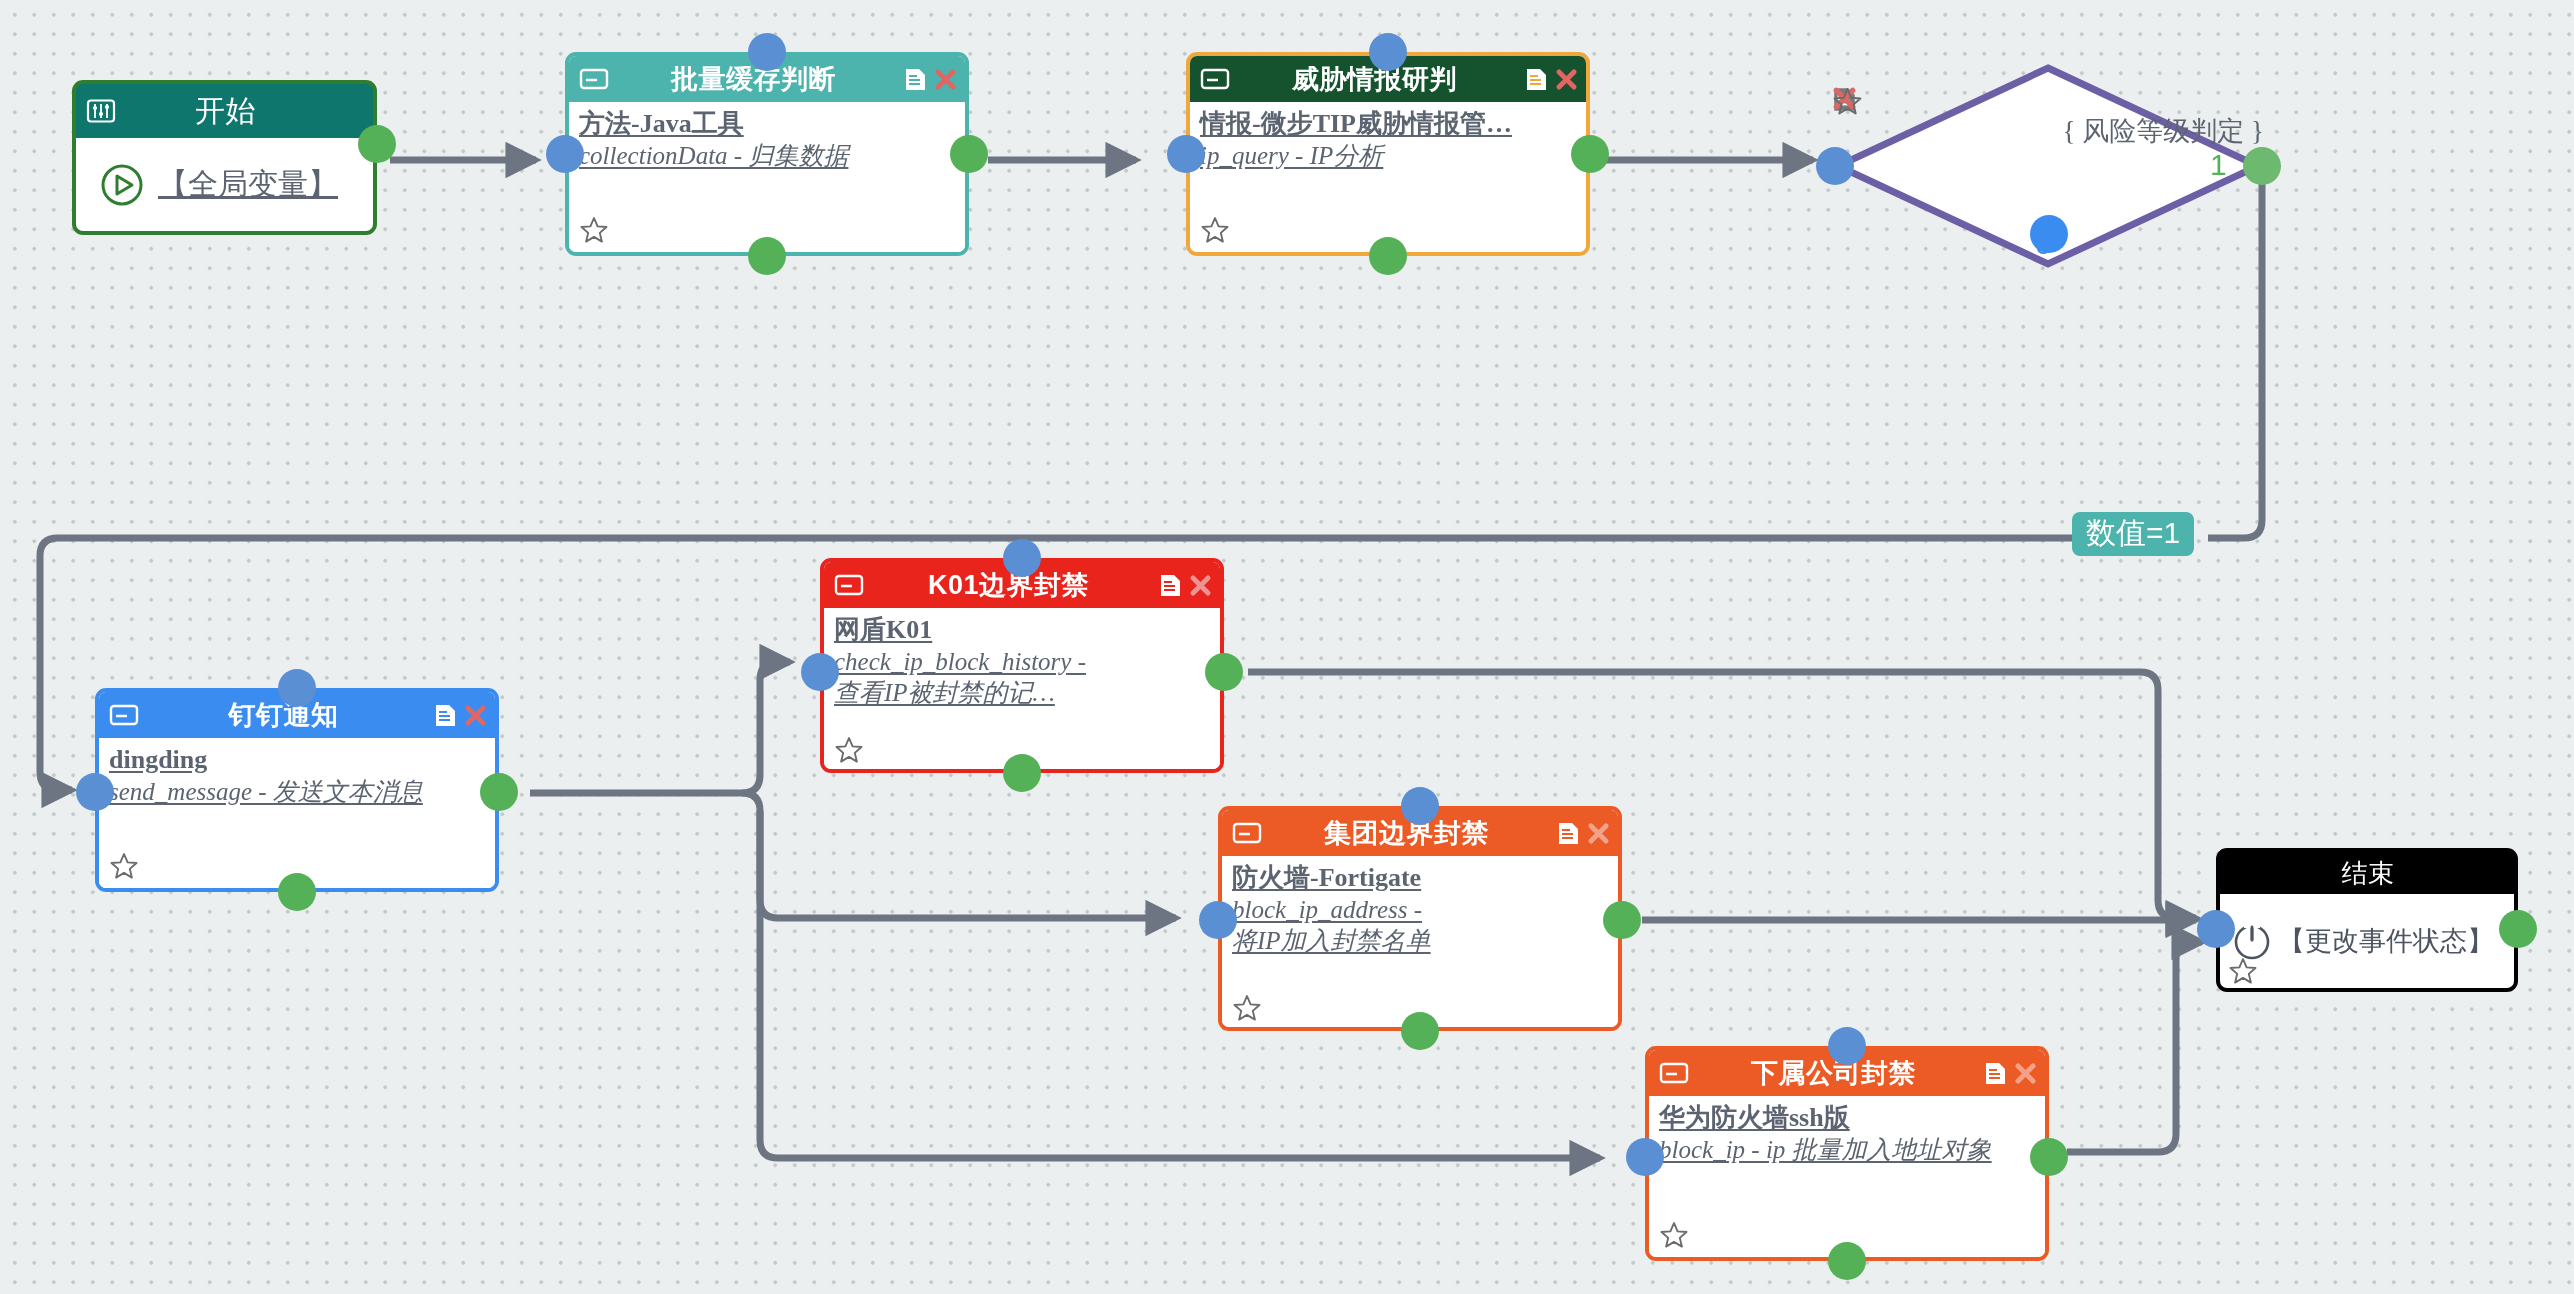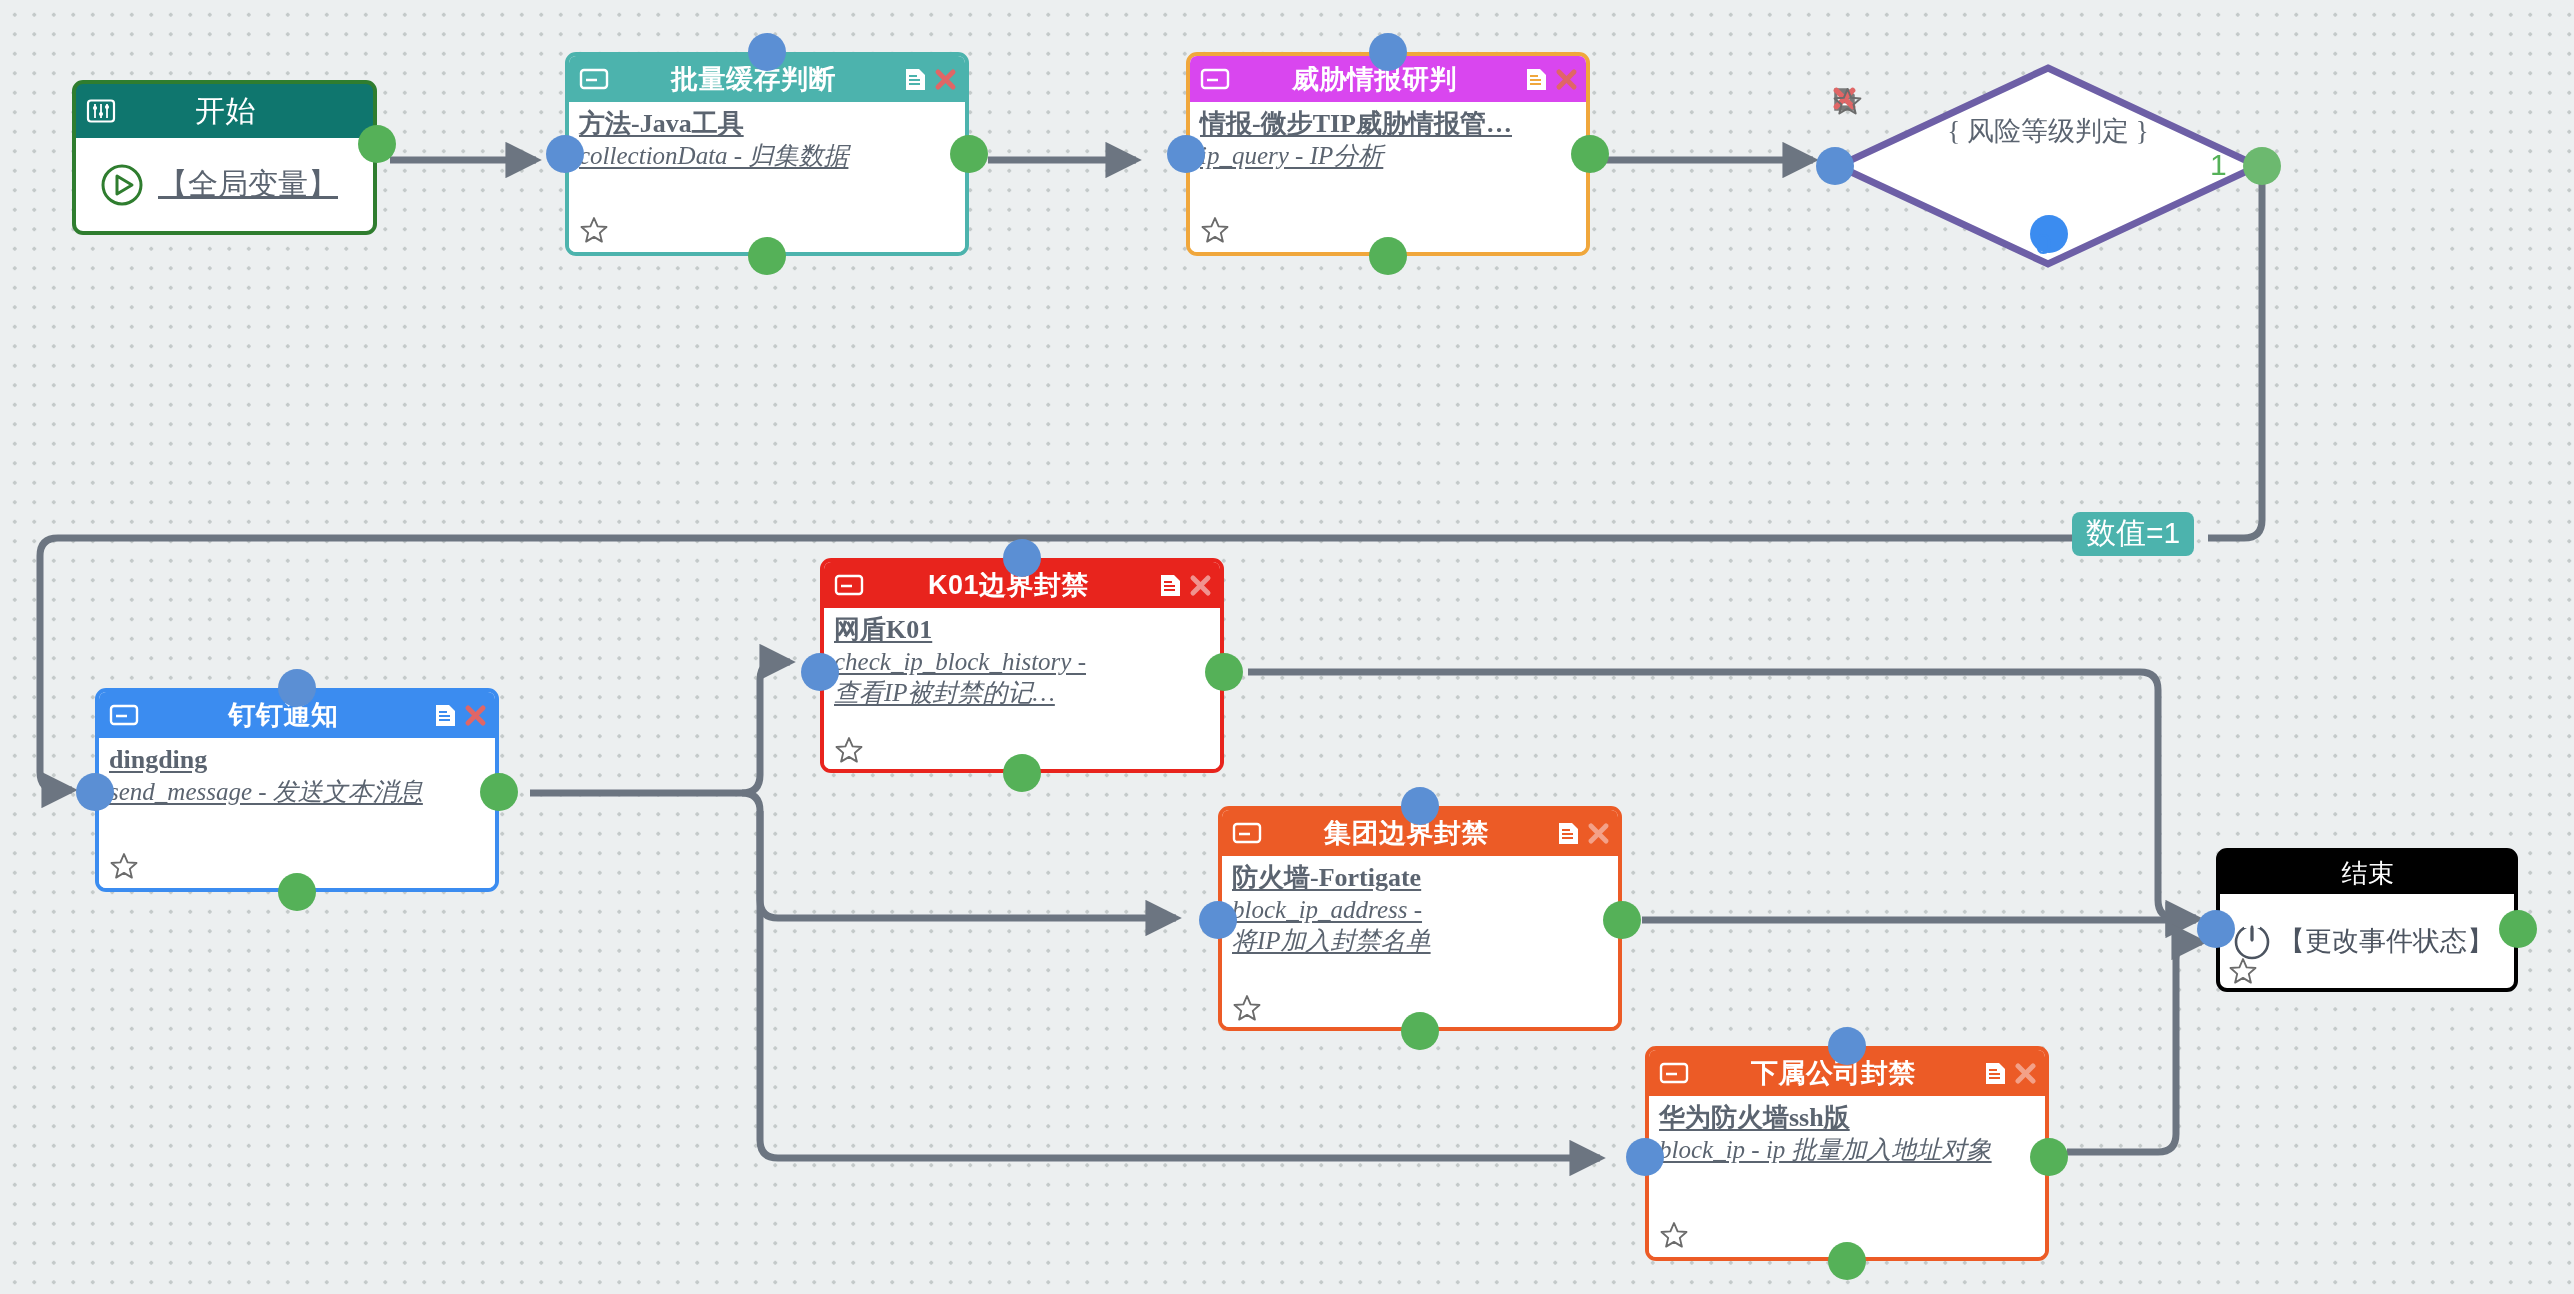--- a/index.html
+++ b/index.html
@@ -168,21 +168,21 @@
     position: absolute;
     z-index: 5;
   }
   #node-decision svg { position: absolute; left: 0; top: 0; }
   .dia-content {
     position: absolute;
     left: 0; right: 0;
     top: 24px;
     display: flex;
     flex-direction: column;
-    align-items: center;
+    align-items: flex-end;
     gap: 2px;
   }
   .dia-actions { display: flex; align-items: center; gap: 9px; }
   .dia-label {
     font-size: 27px;
     color: #5b6470;
     font-family: "Liberation Serif","DejaVu Serif",serif;
     white-space: nowrap;
   }
   .dia-star { width: 31px; height: 31px; }
@@ -206,21 +206,21 @@
     line-height: 1;
     white-space: nowrap;
     z-index: 6;
     font-family: "Liberation Sans", sans-serif;
   }
 
   
   .theme-teal   .node-inner { border-color: #4cb3ad; }
   .theme-teal   .node-header { background: #4cb3ad; }
   .theme-orange .node-inner { border-color: #f0a73c; }
-  .theme-orange .node-header { background: #d946ef; }
+  .theme-orange .node-header { background: #14532d; }
   .theme-blue   .node-inner { border-color: #3b8cf0; }
   .theme-blue   .node-header { background: #3b8cf0; }
   .theme-red    .node-inner { border-color: #e8241d; }
   .theme-red    .node-header { background: #e8241d; }
   .theme-deeporange .node-inner { border-color: #ec5b26; }
   .theme-deeporange .node-header { background: #ec5b26; }
 </style>
 </head>
 <body>
 

